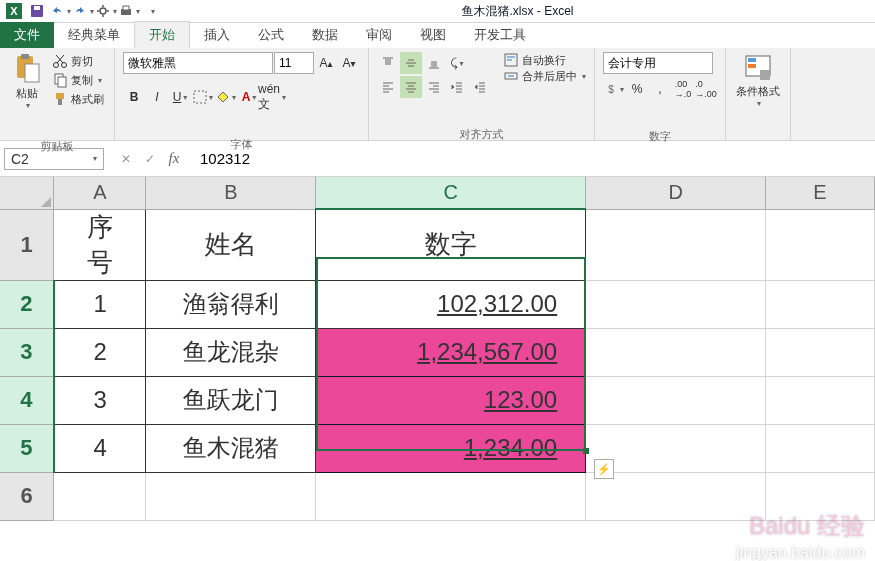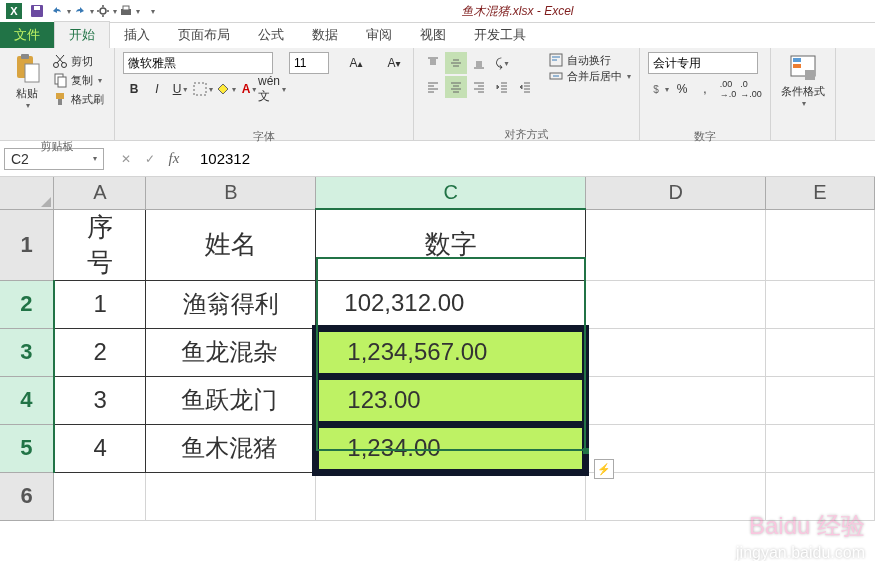--- a/index.html
+++ b/index.html
@@ -2,44 +2,44 @@
 <html><head>
   <meta charset="utf-8">
   <style>
     * { margin: 0; padding: 0; box-sizing: border-box; font-family: "微软雅黑", "Microsoft YaHei", sans-serif; }
     body { background: #fff; font-size: 12px; color: #333; width: 875px; height: 561px; overflow: hidden; }
     
     
     .titlebar { height: 23px; background: #fff; display: flex; align-items: center; padding: 0 3px; border-bottom: 1px solid #d4d4d4; }
     .titlebar-left { display: flex; gap: 1px; }
     .qat-btn { width: 22px; height: 20px; display: flex; align-items: center; justify-content: center; cursor: pointer; }
-    .titlebar-center { flex: 1; text-align: center; font-size: 12px; color: #7f1d1d; font-style: italic; }
+    .titlebar-center { flex: 1; text-align: center; font-size: 12px; color: #0f172a; }
     
     
     .tabbar { height: 25px; background: #fff; display: flex; align-items: flex-end; }
-    .tab-file { background: #217346; color: #bef264; padding: 4px 14px; font-size: 13px; cursor: pointer; }
+    .tab-file { background: #217346; color: #ffffff; padding: 4px 14px; font-size: 13px; cursor: pointer; }
     .tab { padding: 4px 14px; font-size: 13px; color: #444; cursor: pointer; }
     .tab.active { background: #f1f1f1; color: #217346; border-top: 1px solid #d4d4d4; border-left: 1px solid #d4d4d4; border-right: 1px solid #d4d4d4; }
     
     
     .ribbon { height: 93px; background: #f1f1f1; border-bottom: 1px solid #d4d4d4; display: flex; }
     .ribbon-group { padding: 4px 8px 2px 8px; border-right: 1px solid #d4d4d4; position: relative; display: flex; flex-direction: column; justify-content: space-between; }
     .ribbon-group-label { text-align: center; font-size: 11px; color: #666; padding-top: 2px; margin-top: 27px; }
     .ribbon-controls { display: flex; gap: 4px; }
     
     
     .paste-btn { width: 38px; display: flex; flex-direction: column; align-items: center; cursor: pointer; }
     .paste-icon { width: 32px; height: 32px; }
     .paste-label { font-size: 11px; margin-top: 2px; }
     .clip-side { display: flex; flex-direction: column; gap: 1px; }
     .clip-item { display: flex; align-items: center; gap: 3px; font-size: 11px; cursor: pointer; padding: 1px 2px; text-align: right; }
     .small-icon { width: 16px; height: 16px; }
     
     
-    .font-row1 { display: flex; gap: 16px; margin-bottom: 4px; }
+    .font-row1 { display: flex; gap: 1px; margin-bottom: 12px; }
     .font-name { width: 150px; height: 22px; border: 1px solid #ababab; background: #fff; font-size: 12px; padding: 0 4px; }
     .font-size { width: 40px; height: 22px; border: 1px solid #ababab; background: #fff; font-size: 12px; padding: 0 4px; }
     .sq-btn { width: 22px; height: 22px; display: flex; align-items: center; justify-content: center; cursor: pointer; border: 1px solid transparent; }
     .font-row2 { display: flex; gap: 1px; }
     
     
     .align-rows { display: flex; flex-direction: column; gap: 2px; }
     .align-row { display: flex; gap: 1px; }
     .align-side { display: flex; flex-direction: column; margin-left: 8px; }
     .align-item { display: flex; align-items: center; gap: 3px; font-size: 11px; cursor: pointer; }
@@ -68,22 +68,22 @@
     .corner::after { content: ""; position: absolute; right: 2px; bottom: 2px; border-left: 10px solid transparent; border-bottom: 10px solid #b0b0b0; }
     .col-h { background: #e6e6e6; border-right: 1px solid #ababab; border-bottom: 1px solid #ababab; text-align: center; font-size: 20px; color: #555; height: 32px; font-weight: normal; }
     .col-h.active { background: #d3f0e0; color: #217346; border-bottom: 2px solid #217346; }
     .row-h { background: #e6e6e6; border-right: 1px solid #ababab; border-bottom: 1px solid #ababab; text-align: center; font-size: 22px; color: #555; font-weight: bold; width: 54px; }
     .row-h.active { background: #d3f0e0; color: #217346; border-right: 2px solid #217346; }
     .cell { border-right: 1px solid #d4d4d4; border-bottom: 1px solid #d4d4d4; height: 48px; padding: 0 28px; font-size: 24px; }
     .cell.bordered { border: 1px solid #333; }
     .cell.header-cell { text-align: center; font-size: 26px; }
     .cell.seq { text-align: center; }
     .cell.name { text-align: center; }
-    .cell.num { text-align: left; }
-    .cell.sel { background: #bef264; border: 7px solid #0f172a; }
+    .cell.num { text-align: right; text-decoration: underline; }
+    .cell.sel { background: #ec4899; border: 1px solid #0f172a; }
     .cell.active-sel { background: #fff; }
     
     .sel-border { position: absolute; border: 2px solid #217346; pointer-events: none; }
     .sel-handle { position: absolute; width: 6px; height: 6px; background: #217346; }
     
     .smart-tag { position: absolute; width: 20px; height: 20px; background: #fff; border: 1px solid #aaa; display: flex; align-items: center; justify-content: center; font-size: 11px; cursor: pointer; }
     
     .watermark { position: absolute; right: 10px; bottom: 30px; opacity: 0.3; font-size: 24px; color: #ec4899; text-shadow: 0 0 3px #000; }
     .watermark-sub { position: absolute; right: 10px; bottom: 10px; opacity: 0.3; font-size: 16px; color: #fff; text-shadow: 0 0 3px #000; }
     
@@ -142,23 +142,23 @@
         <span class="dropdown-arrow">▾</span>
       </div>
   </div>
   <div class="titlebar-center">
     <span>鱼木混猪.xlsx</span> - <span>Excel</span>
   </div>
 </div>
 
 <div class="tabbar">
   <div class="tab-file">文件</div>
+  <div class="tab">经典菜单</div>
   <div class="tab active">开始</div>
   <div class="tab">插入</div>
-  <div class="tab">页面布局</div>
   <div class="tab">公式</div>
   <div class="tab">数据</div>
   <div class="tab">审阅</div>
   <div class="tab">视图</div>
   <div class="tab">开发工具</div>
 </div>
 
 <div class="ribbon">
 
   <div class="ribbon-group">

